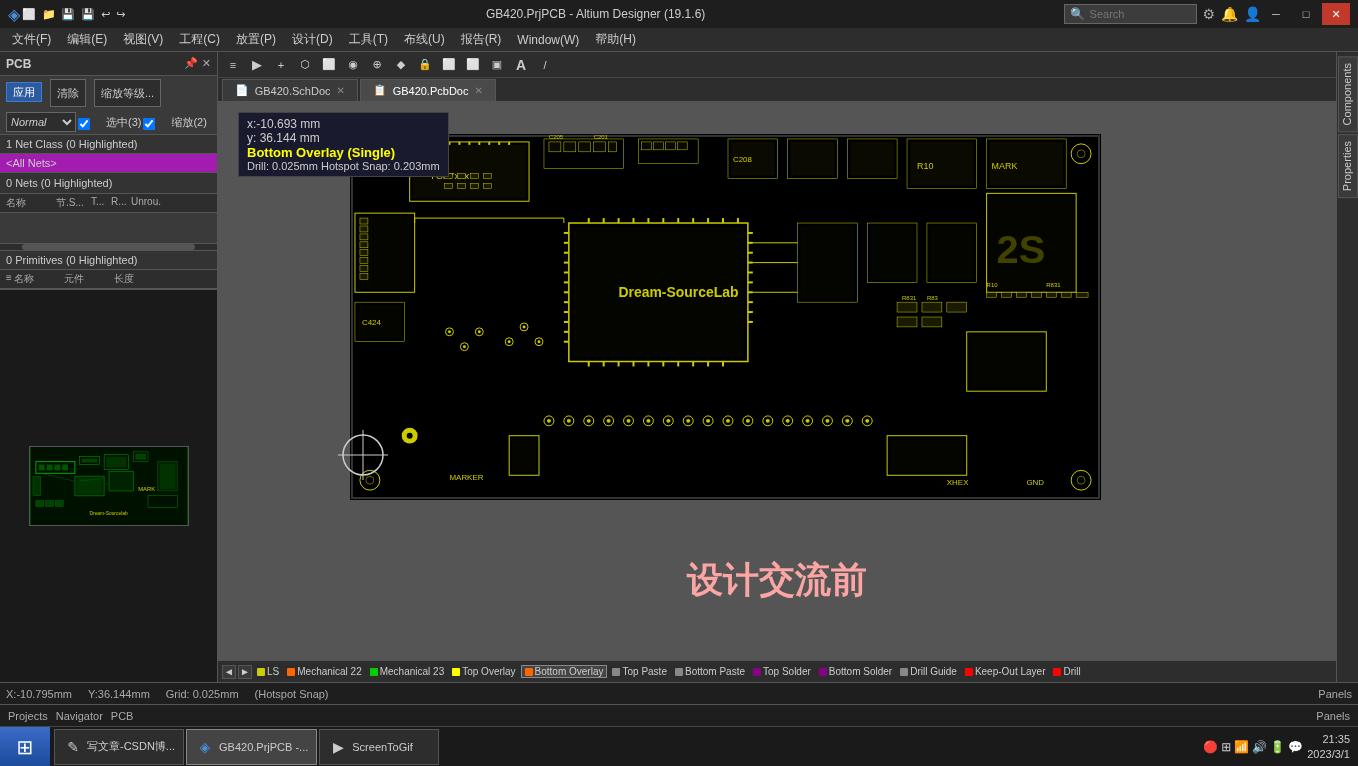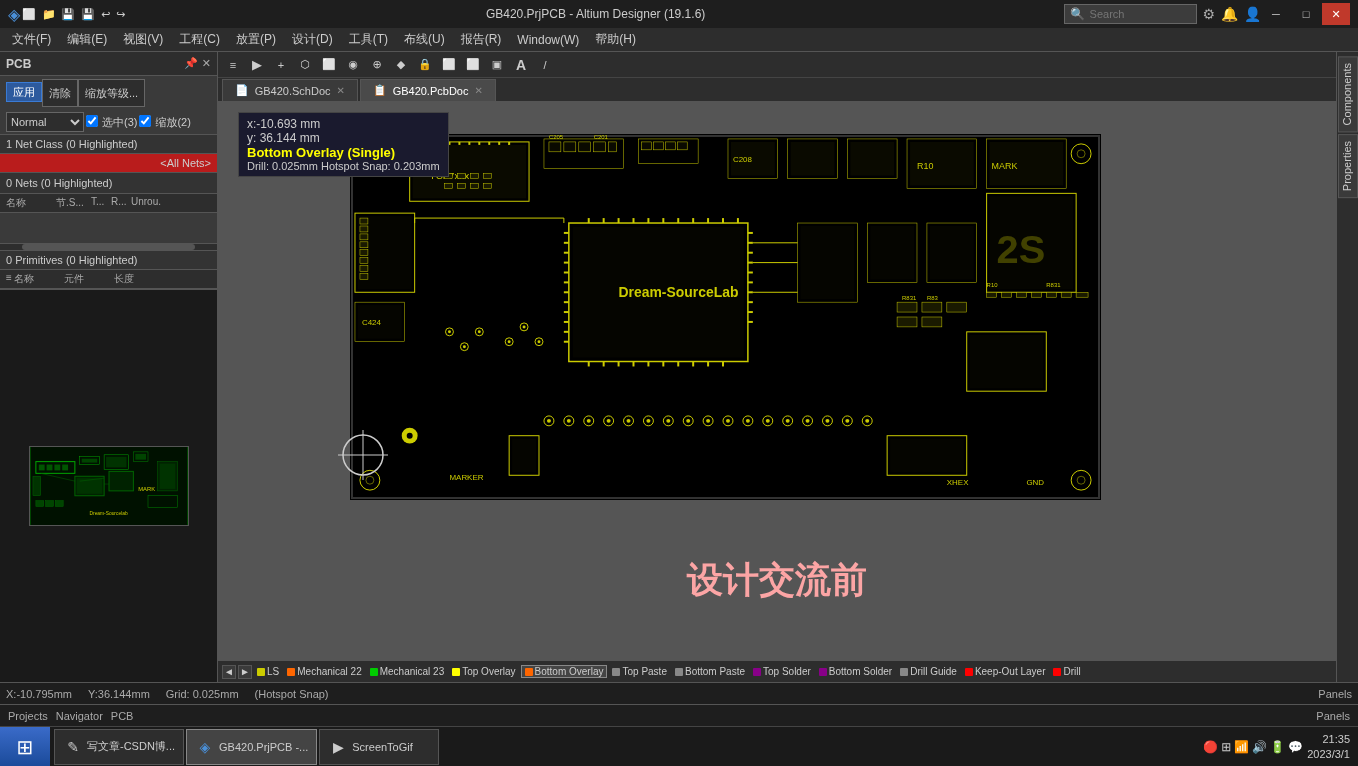--- a/index.html
+++ b/index.html
@@ -22,21 +22,21 @@
     #toolbar2 { height: 26px; background: #2d2d2d; display: flex; align-items: center; padding: 0 4px; gap: 2px; border-bottom: 1px solid #444; }
     #toolbar2 .tb-icon { width: 22px; height: 20px; display: flex; align-items: center; justify-content: center; cursor: pointer; color: #ccc; font-size: 11px; }
 
     
     #left-panel { width: 218px; background: #3a3a3a; border-right: 1px solid #555; display: flex; flex-direction: column; }
     #panel-header { height: 24px; background: #2d2d2d; display: flex; align-items: center; justify-content: space-between; padding: 0 6px; border-bottom: 1px solid #555; }
     #panel-header .panel-title { font-size: 12px; color: #ccc; font-weight: bold; }
     #panel-actions { display: flex; gap: 4px; }
     #panel-actions span { font-size: 11px; color: #aaa; cursor: pointer; }
 
-    .toolbar-row { display: flex; align-items: center; gap: 0; padding: 3px 6px; }
+    .toolbar-row { display: flex; align-items: center; gap: 8px; padding: 3px 6px; }
     .btn-small { background: #2d2d2d; border: 1px solid #666; color: #ccc; font-size: 11px; padding: 1px 6px; cursor: pointer; height: 28px; }
 
     #minimap { flex: 1; background: #1a1a1a; border-top: 1px solid #555; position: relative; overflow: hidden; }
     #minimap-content { width: 100%; height: 100%; display: flex; align-items: center; justify-content: center; }
     #minimap-board { width: 160px; height: 80px; background: #004400; border: 1px solid #555; position: relative; overflow: hidden; }
 
     
     #content { flex: 1; display: flex; flex-direction: column; background: #4a4a4a; }
 
     
@@ -95,21 +95,21 @@
 
     
     #coords-bar { height: 22px; background: #1e1e1e; display: flex; align-items: center; padding: 1px 6px; gap: 16px; font-size: 11px; color: #aaa; border-top: 1px solid #555; }
 
     
     .filter-icon { color: #aaa; font-size: 14px; }
 
     select { background: #2d2d2d; border: 1px solid #666; color: #ccc; font-size: 11px; height: 20px; }
     .nets-row { display: flex; align-items: center; gap: 2px; margin-bottom: 2px; }
 
-    .checkbox-row { display: flex; align-items: flex-start; gap: 4px; padding: 1px 0; }
+    .checkbox-row { display: flex; align-items: flex-end; gap: 16px; padding: 1px 0; }
     .checkbox-row input[type=checkbox] { width: 12px; height: 12px; }
     .checkbox-row label { font-size: 11px; color: #ccc; }
   </style>
 </head>
 <body>
 
 <div id="titlebar">
   <div style="display:flex;align-items:center;gap:4px;">
     <span style="font-size:16px;color:#4a90d9;">◈</span>
   </div>
@@ -166,37 +166,37 @@
       </div>
 
 
       <div class="toolbar-row">
         <button class="btn-apply nets-row" style="background:#2d5a9e;border:1px solid #3a7bd5;color:white;font-size:11px;padding:1px 6px;cursor:pointer;height:20px;">应用</button>
         <button class="btn-small" style="display:flex;align-items:center;gap:2px;">清除</button>
         <button class="btn-small">缩放等级...</button>
       </div>
 
       <div style="display:flex;align-items:center;gap:2px;padding:2px 6px;border-bottom:1px solid #555;">
-        <select style="background:#2d2d2d;border:1px solid #666;color:#ccc;font-size:11px;height:20px;width:78px;">
+        <select style="background:#2d2d2d;border:1px solid #666;color:#ccc;font-size:11px;height:20px;width:70px;font-style:italic;">
           <option>Normal</option>
         </select>
         <div class="checkbox-row">
           <input type="checkbox" id="sel-cb" checked="" style="">
           <label for="sel-cb">选中(3)</label>
         </div>
         <div class="checkbox-row">
           <input type="checkbox" id="zoom-cb" checked="" style="">
           <label for="zoom-cb">缩放(2)</label>
         </div>
       </div>
 
       <div style="padding:2px 6px;background:#333;border-bottom:1px solid #555;">
         <span style="font-size:11px;color:#ccc;">1 Net Class (0 Highlighted)</span>
       </div>
-      <div style="padding:2px 6px;background:#b91c1c;border-bottom:1px solid #555;text-align:right;">
+      <div style="padding:2px 6px;background:#a21caf;border-bottom:1px solid #555;">
         <span style="font-size:11px;color:#ccc;">&lt;All Nets&gt;</span>
       </div>
 
       <div style="padding:3px 6px;background:#333;border-bottom:1px solid #555;">
         <span style="font-size:11px;color:#ccc;">0 Nets (0 Highlighted)</span>
       </div>
 
       <div style="display:flex;padding:2px 6px;background:#2d2d2d;border-bottom:1px solid #555;">
         <span style="font-size:10px;color:#aaa;width:50px;">名称</span>
         <span style="font-size:10px;color:#aaa;width:35px;">节.S...</span>

